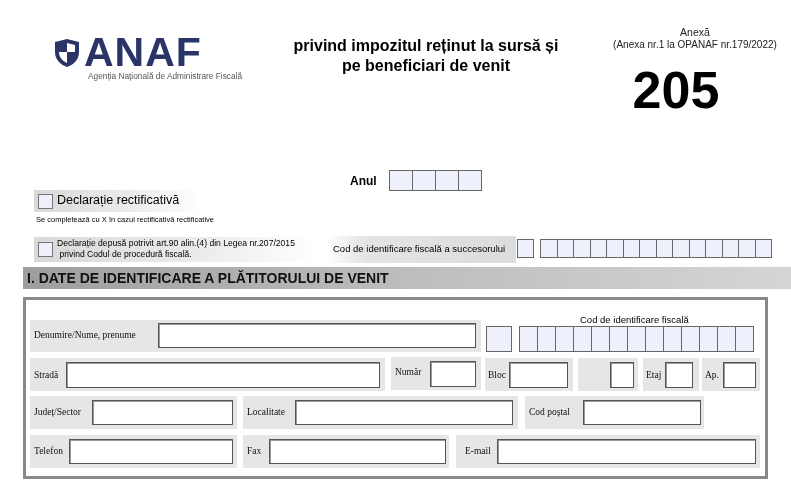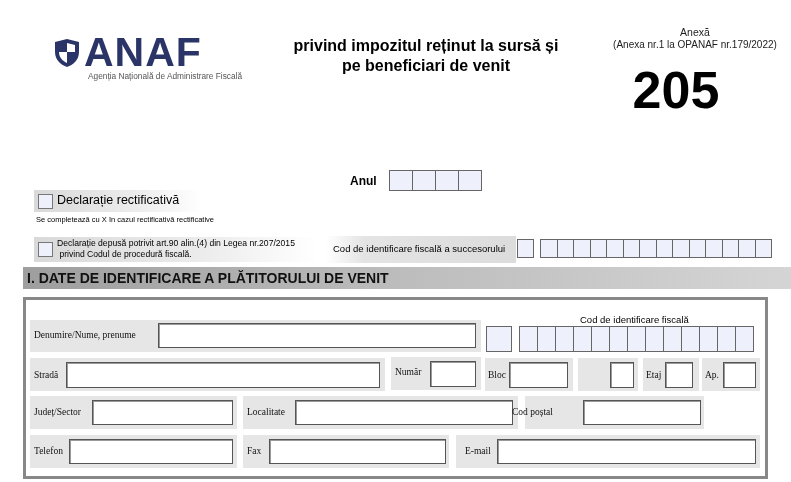--- a/index.html
+++ b/index.html
@@ -172,21 +172,21 @@
 
 <div class="fld" style="left:30px; top:396px; width:207px; height:33px;"></div>
 <div class="fld-label" style="left:34px; top:407px;">Județ/Sector</div>
 <div class="fld-input" style="left:92px; top:400px; width:141px; height:25px;"></div>
 
 <div class="fld" style="left:243px; top:396px; width:275px; height:33px;"></div>
 <div class="fld-label" style="left:247px; top:407px;text-align:center;">Localitate</div>
 <div class="fld-input" style="left:295px; top:400px; width:218px; height:25px;"></div>
 
 <div class="fld" style="left:525px; top:396px; width:179px; height:33px;"></div>
-<div class="fld-label" style="left:512px; top:407px;">Cod poștal</div>
+<div class="fld-label" style="left:529px; top:407px;">Cod poștal</div>
 <div class="fld-input" style="left:583px; top:400px; width:118px; height:25px;"></div>
 
 <div class="fld" style="left:30px; top:435px; width:207px; height:33px;"></div>
 <div class="fld-label" style="left:34px; top:446px;">Telefon</div>
 <div class="fld-input" style="left:69px; top:439px; width:164px; height:25px;"></div>
 
 <div class="fld" style="left:243px; top:435px; width:206px; height:33px;"></div>
 <div class="fld-label" style="left:247px; top:446px;">Fax</div>
 <div class="fld-input" style="left:269px; top:439px; width:177px; height:25px;"></div>
 

